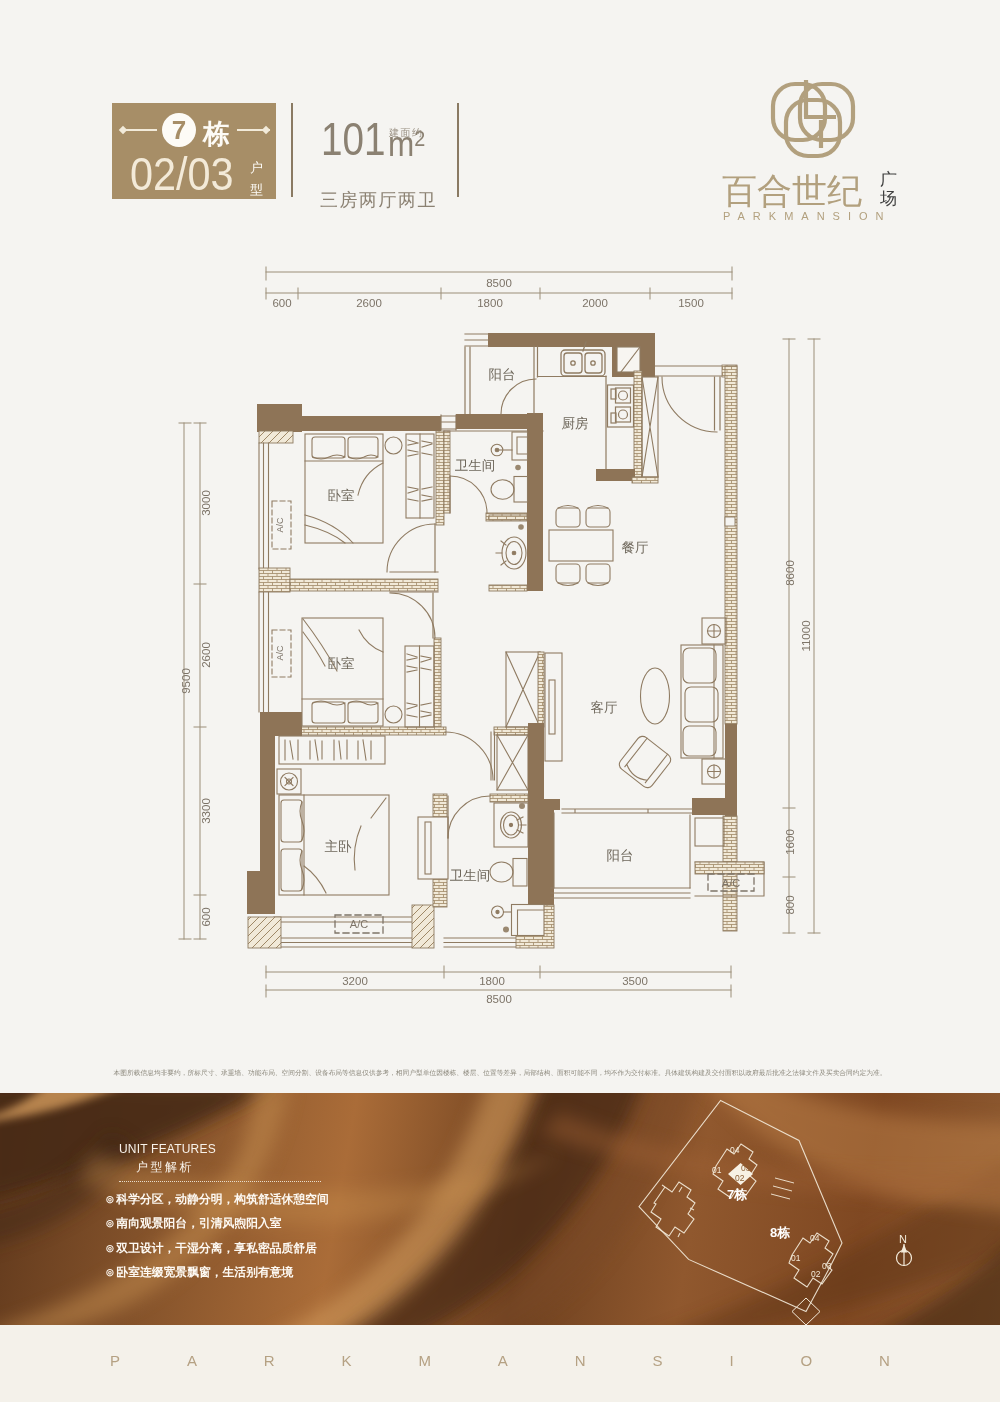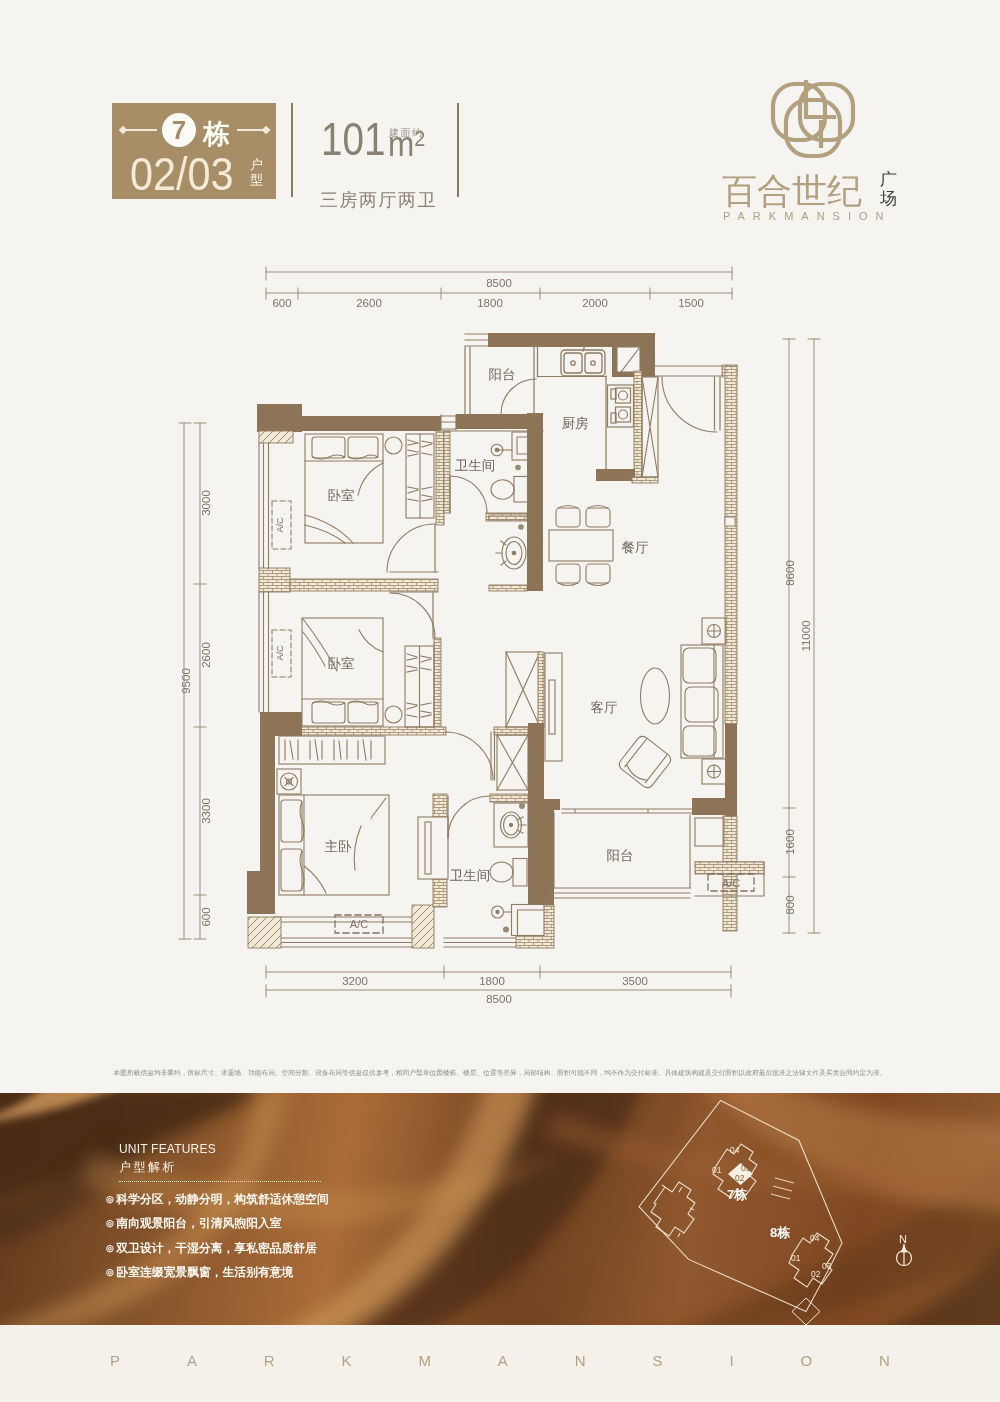--- a/index.html
+++ b/index.html
@@ -17,21 +17,21 @@
 
 <div class="abs" style="left:237px;top:129px;width:33px;height:1.5px;background:#f2ead9"></div>
 <div class="abs" style="left:263px;top:126.5px;width:6px;height:6px;background:#f2ead9;transform:rotate(45deg)"></div>
 
 <div class="abs" style="left:162px;top:113px;width:34px;height:34px;border-radius:50%;background:#fdfbf6;color:#a78e67;font-size:26px;font-weight:bold;text-align:center;line-height:34px">7</div>
 
 <div class="abs" style="left:203px;top:116px;color:#fdfbf6;font-size:27px;font-weight:bold">栋</div>
 
 <div class="abs" style="left:130px;top:147px;color:#f3ead8;font-size:46px;transform:scaleX(0.9);transform-origin:0 0">02/03</div>
 
-<div class="abs" style="left:250px;top:157px;color:#fdfbf6;font-size:13px;width:14px;line-height:15px">户型</div>
+<div class="abs" style="left:250px;top:157px;color:#fdfbf6;font-size:13px;width:14px;line-height:22px">户型</div>
 
 <div class="abs" style="left:291px;top:103px;width:2px;height:94px;background:#8a7a63"></div>
 
 <div class="abs" style="left:321px;top:112px;color:#8b8172;font-size:46px;transform:scaleX(0.84);transform-origin:0 0">101</div>
 
 <div class="abs" style="left:389px;top:126px;color:#9a9184;font-size:10px;letter-spacing:1.5px">建面约</div>
 
 <div class="abs" style="left:388px;top:124px;color:#8b8172;font-size:35px;transform:scaleX(0.9);transform-origin:0 0">m<span style="font-size:22px;vertical-align:10px">2</span></div>
 
 <div class="abs" style="left:320px;top:188px;color:#8b8172;font-size:18px;letter-spacing:1.5px">三房两厅两卫</div>
@@ -493,21 +493,21 @@
     <path d="M260 250 C370 200 450 110 490 -20 L540 -20 C500 110 420 215 310 257 Z" fill="#d09a5c" opacity="0.6" filter="url(#soft)"></path>
     <path d="M430 250 C530 200 610 110 650 -20 L700 -20 C660 110 580 215 480 257 Z" fill="#7a4a26" opacity="0.5" filter="url(#soft)"></path>
     <path d="M90 60 C250 110 420 110 560 60 C420 150 240 150 80 90 Z" fill="#c9914f" opacity="0.35" filter="url(#soft)"></path>
     <path d="M640 250 C760 210 870 150 1020 60 L1020 160 C900 200 780 235 700 252 Z" fill="#5e3517" opacity="0.5" filter="url(#soft)"></path>
     <path d="M700 -20 C760 60 860 110 1020 120 L1020 30 C900 30 800 10 760 -20 Z" fill="#bd8148" opacity="0.5" filter="url(#soft)"></path>
     <path d="M860 250 C920 220 980 180 1020 140 L1020 250 Z" fill="#3a2110" opacity="0.55" filter="url(#soft)"></path>
     <path d="M560 20 C680 70 820 90 1020 80 L1020 100 C840 110 680 90 540 40 Z" fill="#a06236" opacity="0.45" filter="url(#soft)"></path>
   </svg>
 
   <div class="abs" style="left:119px;top:49px;color:#f8f2ea;font-size:12px;letter-spacing:0.2px">UNIT FEATURES</div>
-  <div class="abs" style="left:119px;top:66px;color:#f8f2ea;font-size:12px;letter-spacing:2.5px">户型解析</div>
+  <div class="abs" style="left:136px;top:66px;color:#f8f2ea;font-size:12px;letter-spacing:2.5px">户型解析</div>
 
   <div class="abs" style="left:119px;top:88px;width:202px;height:0;border-top:1px dotted #e8dcca"></div>
 
   <div class="abs" style="left:106px;top:94px;color:#fdf9f3;font-size:11.8px;font-weight:bold;line-height:24.4px;letter-spacing:0px">
     <div><span style="font-size:9px;vertical-align:1px">◎ </span>科学分区，动静分明，构筑舒适休憩空间</div>
     <div><span style="font-size:9px;vertical-align:1px">◎ </span>南向观景阳台，引清风煦阳入室</div>
     <div><span style="font-size:9px;vertical-align:1px">◎ </span>双卫设计，干湿分离，享私密品质舒居</div>
     <div><span style="font-size:9px;vertical-align:1px">◎ </span>卧室连缀宽景飘窗，生活别有意境</div>
   </div>
 

